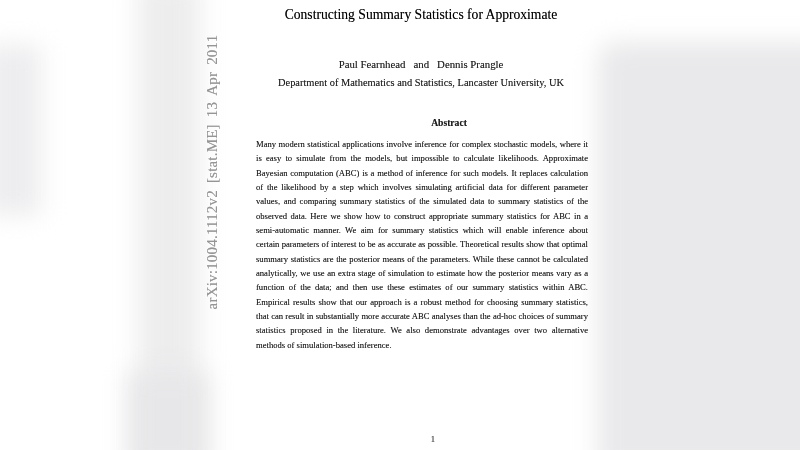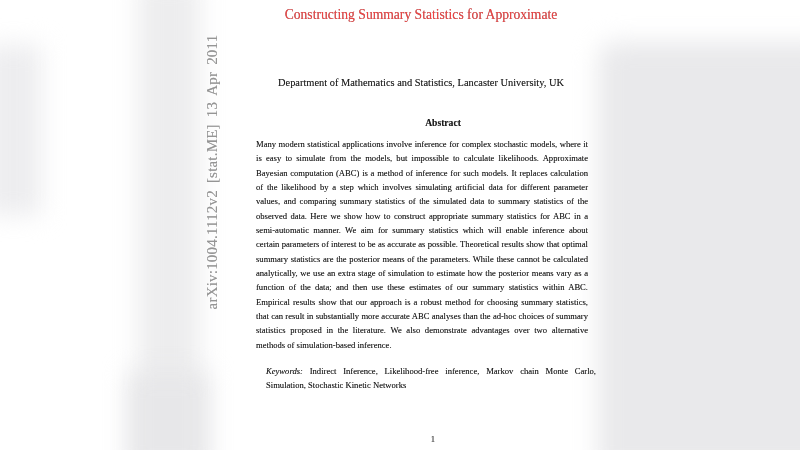--- a/index.html
+++ b/index.html
@@ -64,21 +64,21 @@
     text-shadow: 0 0 0.5px rgba(150,150,150,0.6);
     white-space: nowrap;
   }
 
   .title-line {
     position: absolute;
     left: 221px; width: 400px;
     text-align: center;
     font-size: 13.6px;
     line-height: 21px;
-    color: #ef4444;
+    color: #000000;
     white-space: nowrap;
   }
   .title-line-1 { top: 4px; }
   .title-line-2 { top: 27px; }
 
   .authors {
     position: absolute;
     left: 221px; top: 58px; width: 400px;
     text-align: center;
     font-size: 10.8px;
@@ -91,21 +91,21 @@
     position: absolute;
     left: 221px; top: 77px; width: 400px;
     text-align: center;
     font-size: 10.4px;
     color: #1f1f1f;
     white-space: nowrap;
   }
 
   .abstract-heading {
     position: absolute;
-    left: 243px; top: 117px; width: 400px;
+    left: 249px; top: 117px; width: 400px;
     text-align: center;
     font-weight: bold;
     font-size: 9.6px;
     color: #1c1c1c;
   }
 
   .abstract-body {
     position: absolute;
     left: 256px; top: 137px; width: 332px;
     font-size: 8.6px;
@@ -145,28 +145,27 @@
     <div class="blob blob-left-bottom"></div>
     <div class="blob blob-left-edge"></div>
   </div>
 
   <div class="content">
 
     <div class="arxiv-stamp">arXiv:1004.1112v2  [stat.ME]  13 Apr 2011</div>
 
     <div class="title-line title-line-1">Constructing Summary Statistics for Approximate</div>
 
+    <div class="authors">
+      <span>Paul Fearnhead</span><span class="conj">and</span><span>Dennis Prangle</span>
+    </div>
 
     <div class="affiliation">Department of Mathematics and Statistics, Lancaster University, UK</div>
 
     <div class="abstract-heading">Abstract</div>
 
     <div class="abstract-body">Many modern statistical applications involve inference for complex stochastic models, where it is easy to simulate from the models, but impossible to calculate likelihoods. Approximate Bayesian computation (ABC) is a method of inference for such models. It replaces calculation of the likelihood by a step which involves simulating artificial data for different parameter values, and comparing summary statistics of the simulated data to summary statistics of the observed data. Here we show how to construct appropriate summary statistics for ABC in a semi-automatic manner. We aim for summary statistics which will enable inference about certain parameters of interest to be as accurate as possible. Theoretical results show that optimal summary statistics are the posterior means of the parameters. While these cannot be calculated analytically, we use an extra stage of simulation to estimate how the posterior means vary as a function of the data; and then use these estimates of our summary statistics within ABC. Empirical results show that our approach is a robust method for choosing summary statistics, that can result in substantially more accurate ABC analyses than the ad-hoc choices of summary statistics proposed in the literature. We also demonstrate advantages over two alternative methods of simulation-based inference.</div>
 
-    <div class="keywords">
-      <span class="kw-label">Keywords:</span>
-      <span>Indirect Inference, Likelihood-free inference, Markov chain Monte Carlo, Simulation, Stochastic Kinetic Networks</span>
-    </div>
 
     <div class="page-number">1</div>
 
   </div>
 </div>
 
 </body></html>

